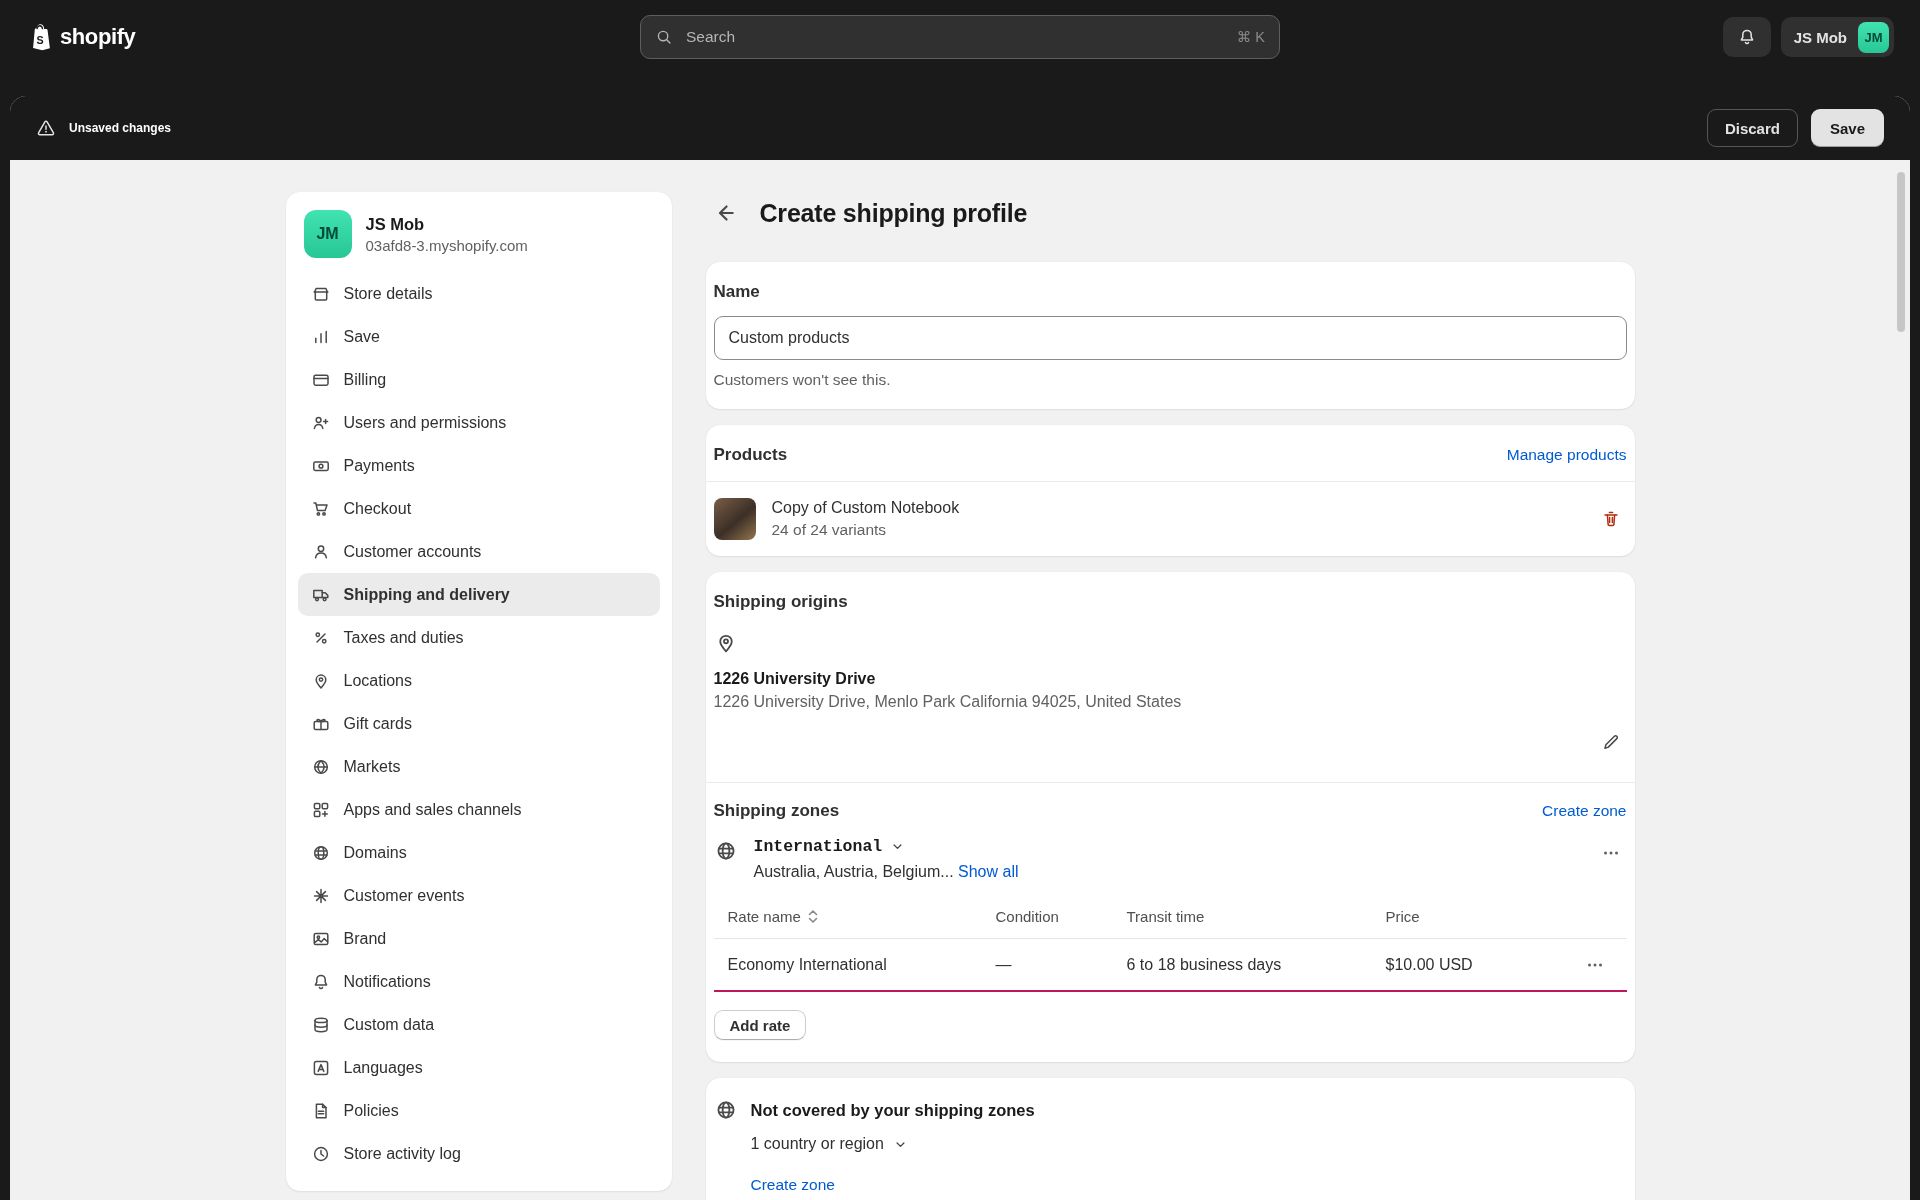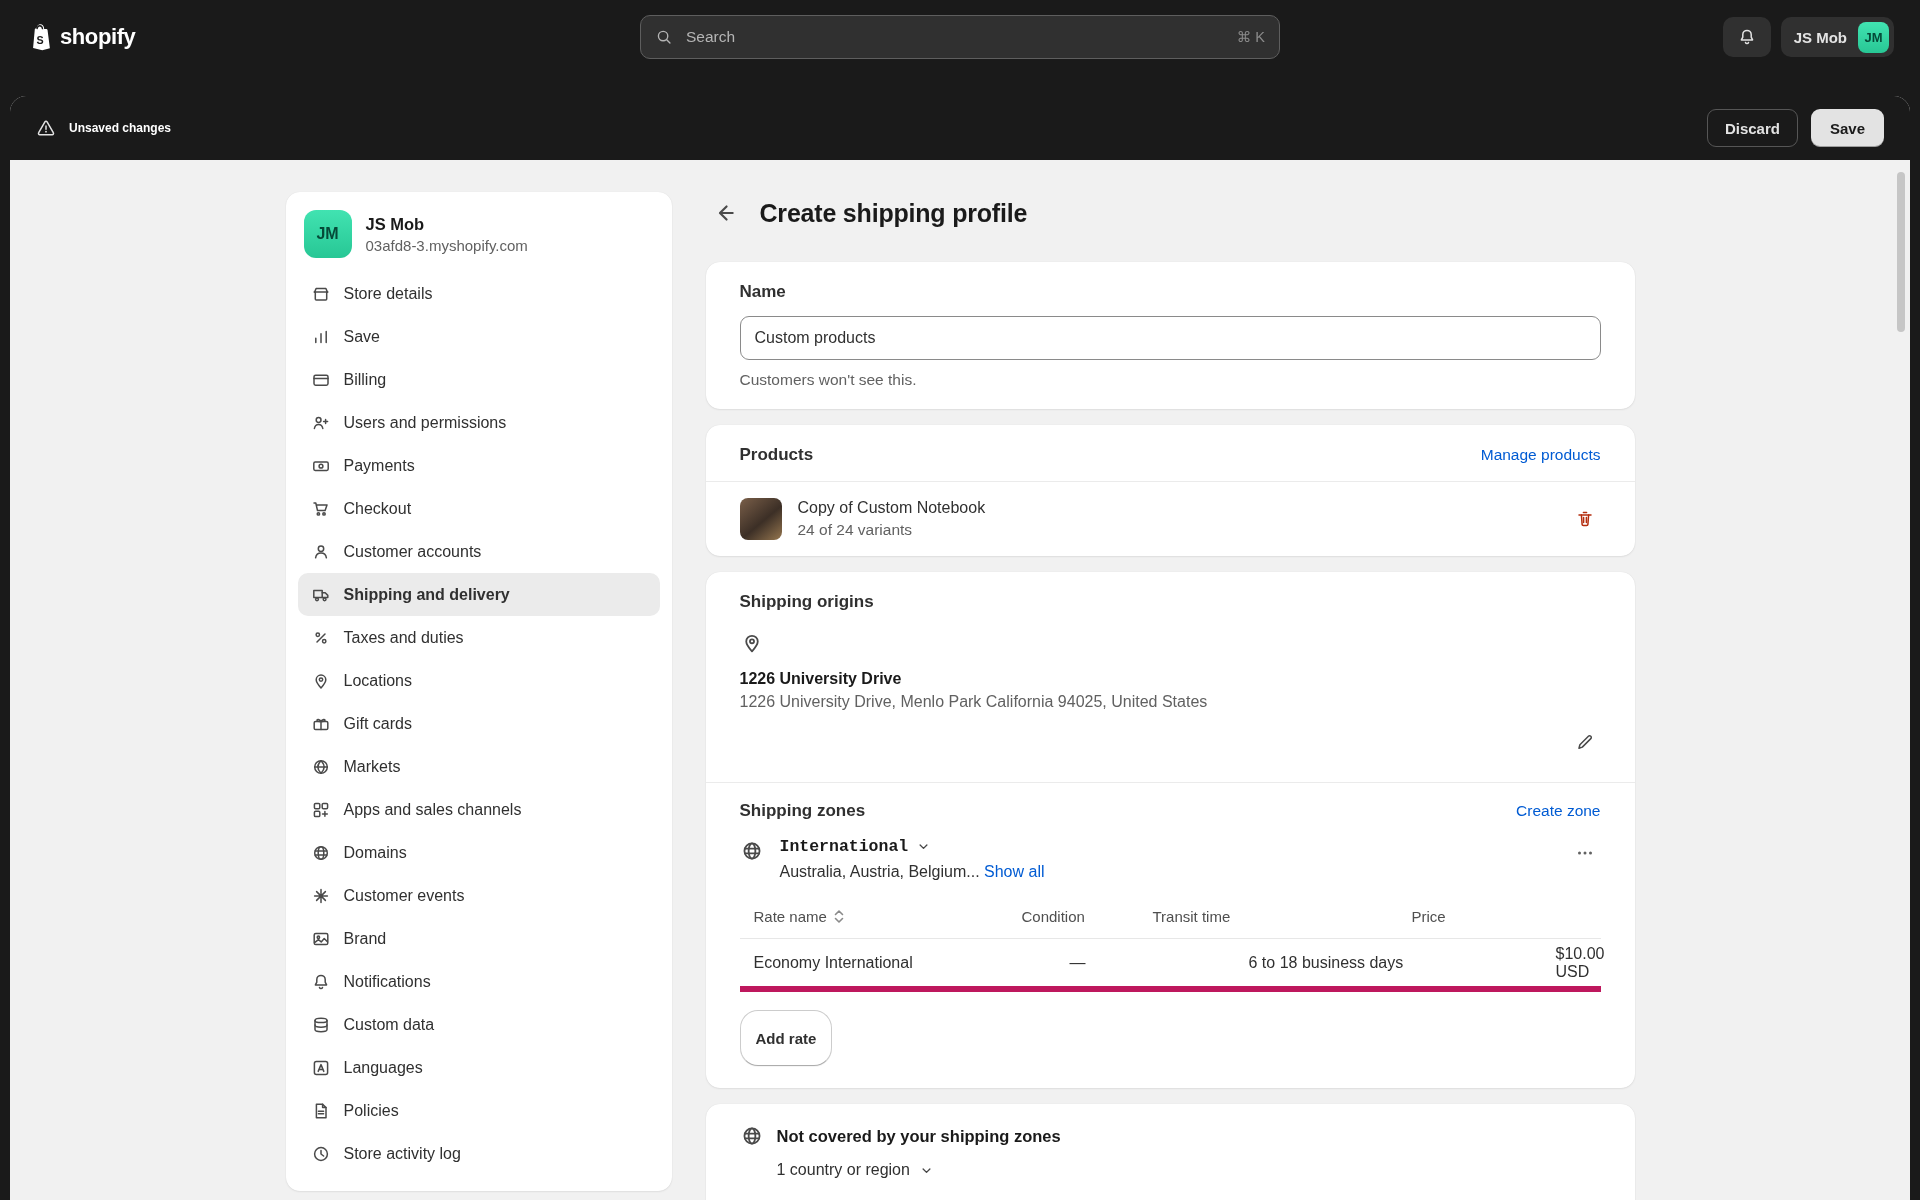--- a/index.html
+++ b/index.html
@@ -75,21 +75,21 @@
     stroke-linecap:round; stroke-linejoin:round; margin-left:6px; }
   
   .main { width:929px; padding-bottom:40px; }
   .page-head { display:flex; align-items:center; gap:16px; margin:2px 0 30px; }
   .back-btn { width:38px; height:38px; border:none; background:transparent;
     border-radius:9px; display:flex; align-items:center; justify-content:center; cursor:pointer; }
   h1 { font-size:25px; font-weight:700; color:#1a1a1a; margin:0; letter-spacing:-.2px; }
   .card { background:#fff; border-radius:14px;
     box-shadow:0 1px 2px rgba(0,0,0,.07),0 0 1px rgba(0,0,0,.12);
     margin-bottom:16px; overflow:hidden; }
-  .card-sec { padding:20px 34px; }
+  .card-sec { padding:20px 8px; }
   .card-sec.divided { border-top:1px solid #ebebeb; }
   .card-title { font-size:17px; font-weight:700; color:#303030; margin:0; }
   .text-input { width:100%; height:44px; border:1px solid #8a8a8a; border-radius:9px;
     padding:0 14px; font-size:16px; color:#303030; font-family:inherit; margin-top:14px;
     outline:none; background:#fff; }
   .help { font-size:15.5px; color:#616161; margin:11px 0 0; }
   .row-between { display:flex; align-items:center; justify-content:space-between; }
   .link { color:#005bd3; font-size:15.5px; text-decoration:none; cursor:pointer; }
   .product-row { display:flex; align-items:center; gap:16px; padding-top:16px; padding-bottom:16px; }
   .thumb { width:42px; height:42px; border-radius:8px; flex:none;
@@ -103,25 +103,25 @@
   .origin-address { font-size:16px; color:#616161; margin-top:5px; }
   .zone-row { display:flex; gap:16px; margin-top:16px; align-items:flex-start; }
   .zone-name-row { display:flex; align-items:center; gap:8px; cursor:pointer;font-family:Liberation Mono, monospace; }
   .zone-name { font-size:16.5px; font-weight:700; color:#1a1a1a; }
   .zone-countries { font-size:16px; color:#303030; margin-top:7px; }
   .rates-table { margin-top:14px; }
   .t-head, .t-row { display:grid; grid-template-columns:282px 131px 259px 1fr 48px;
     align-items:center; }
   .t-head { height:44px; border-bottom:1px solid #e7e7e7; }
   .t-head .t-cell { font-size:15px; font-weight:500; color:#4f4f4f; display:flex; align-items:center; }
-  .t-row { min-height:53px; border-bottom:6px solid #be185d; font-size:16px; color:#303030;gap:48px; }
+  .t-row { min-height:53px; border-bottom:2px solid #be185d; font-size:16px; color:#303030; }
   .t-cell:first-child, .t-row > div:first-child { padding-left:14px; }
   .addrate { margin-top:18px; }
   .btn-secondary { background:#fff; border:1px solid #ccc; border-bottom-color:#adadad;
-    border-radius:18px; height:56px; padding:0 15px; font-size:15px; font-weight:700;
+    border-radius:9px; height:30px; padding:0 15px; font-size:15px; font-weight:700;
     color:#303030; font-family:inherit; cursor:pointer; box-shadow:0 1px 0 rgba(0,0,0,.04); }
   .dots-btn { background:none; border:none; cursor:pointer; padding:6px; border-radius:8px;
     display:flex; }
   .nc-head { display:flex; align-items:center; gap:13px; }
   .nc-title { font-size:16.5px; font-weight:700; color:#1a1a1a; }
   .nc-summary { display:flex; align-items:center; gap:9px; margin:13px 0 0 37px;
     font-size:16px; color:#303030; cursor:pointer; }
   .nc-link { display:inline-block; margin:23px 0 0 37px; }
 </style>
 </head>

